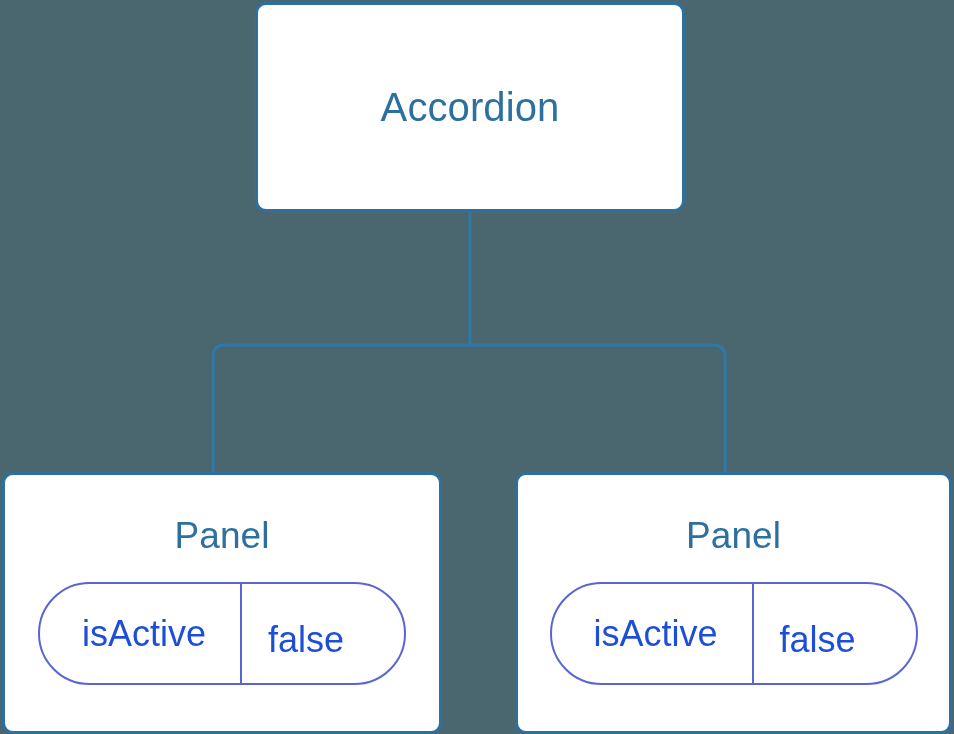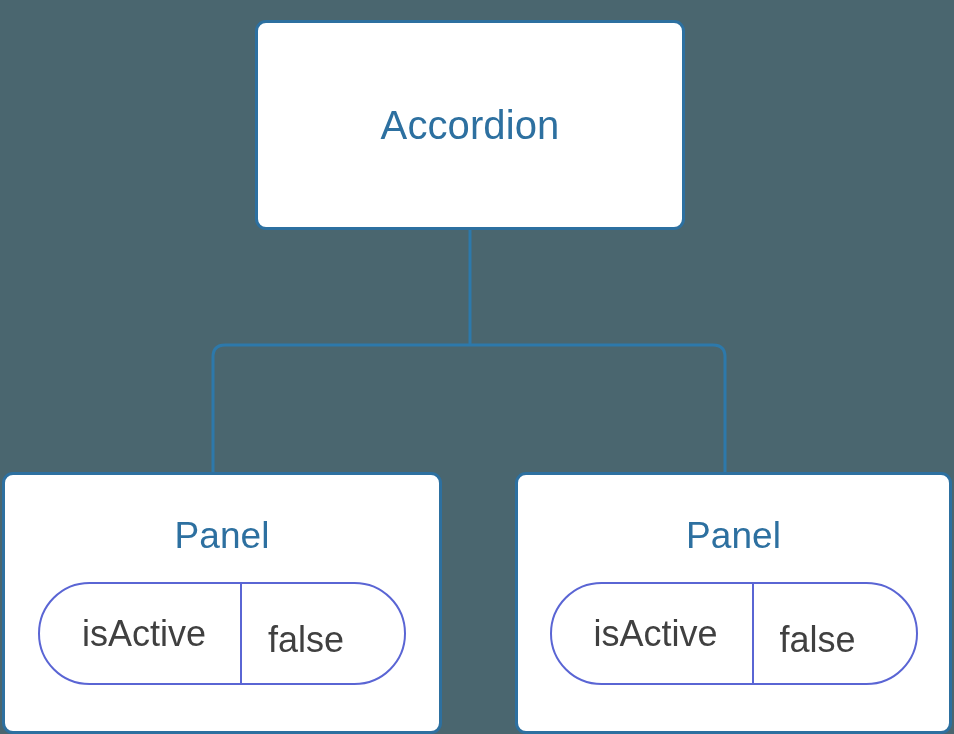--- a/index.html
+++ b/index.html
@@ -38,21 +38,21 @@
     background: #ffffff;
     border: 3px solid #2d70a0;
     border-radius: 11px;
     display: flex;
     flex-direction: column;
     align-items: center;
   }
 
   .node-box.root {
     left: 255px;
-    top: 20px;
+    top: 2px;
     width: 430px;
     height: 210px;
     justify-content: center;
   }
 
   .node-box.child-left {
     left: 2px;
     top: 472px;
     width: 440px;
     height: 262px;
@@ -97,21 +97,21 @@
     height: 103px;
     background: transparent;
     overflow: hidden;
   }
 
   .prop-key,
   .prop-value {
     display: flex;
     align-items: center;
     justify-content: center;
-    color: #404040;
+    color: #1d4ed8;
     font-size: 36px;
     line-height: 1;
     white-space: nowrap;
     box-sizing: border-box;
   }
 
   .prop-key {
     padding: 0 34px 0 42px;
   }
 

